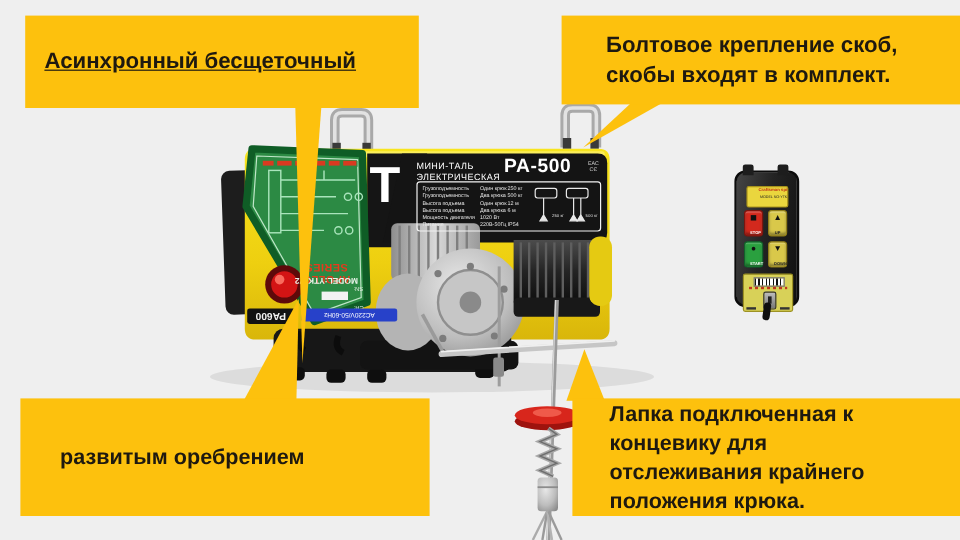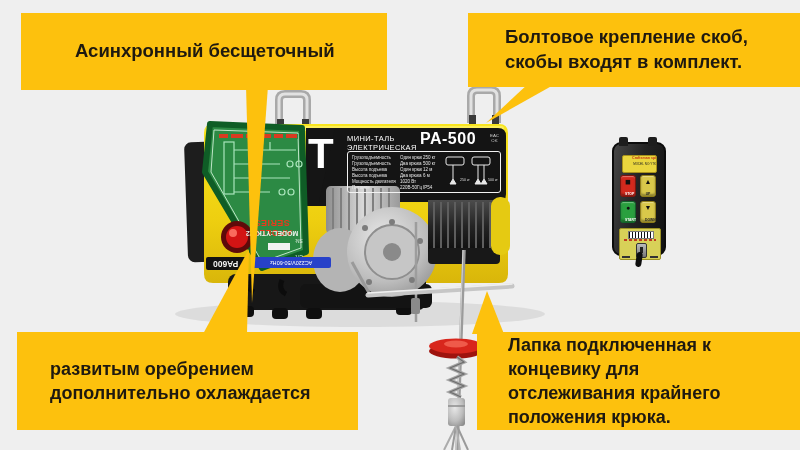--- a/index.html
+++ b/index.html
@@ -356,32 +356,31 @@
     <div class="cord"></div>
   </div>
 
   <svg class="tails" width="800" height="450" viewBox="0 0 800 450">
     <polygon points="246,86 268,86 252,303" fill="#fdc10d"></polygon>
     <polygon points="529,83 557,83 486,123" fill="#fdc10d"></polygon>
     <polygon points="203,334 247,334 249,249" fill="#fdc10d"></polygon>
     <polygon points="472,334 504,334 487,291" fill="#fdc10d"></polygon>
   </svg>
 
-  <div class="callout" style="left:21px;top:13px;width:312px;height:77px;padding-left:54px;">
+  <div class="callout" style="left:21px;top:13px;width:312px;height:77px;padding-left:16px;text-decoration:underline;">
     <div>Асинхронный бесщеточный</div>
   </div>
 
   <div class="callout" style="left:468px;top:13px;width:299px;height:74px;padding-left:37px;">
     <div>Болтовое крепление скоб,</div>
     <div>скобы входят в комплект.</div>
   </div>
 
   <div class="callout" style="left:17px;top:332px;width:308px;height:98px;padding-left:33px;font-size:18px;">
     <div>развитым оребрением</div>
-    <div>дополнительно охлаждается</div>
   </div>
 
   <div class="callout" style="left:477px;top:332px;width:306px;height:98px;padding-left:31px;font-size:18px;">
     <div>Лапка подключенная к</div>
     <div>концевику для</div>
     <div>отслеживания крайнего</div>
     <div>положения крюка.</div>
   </div>
 
 </div>

